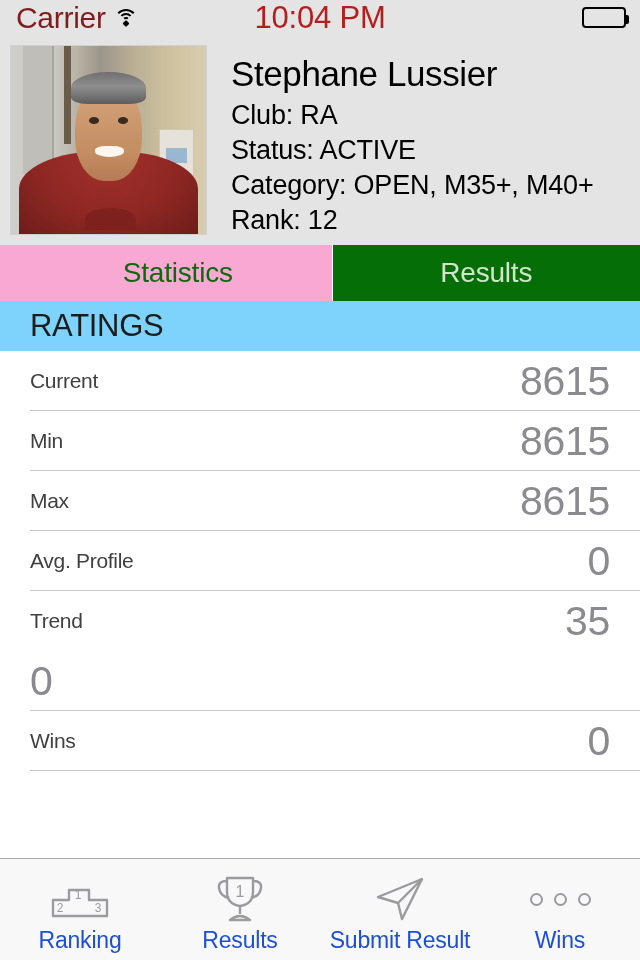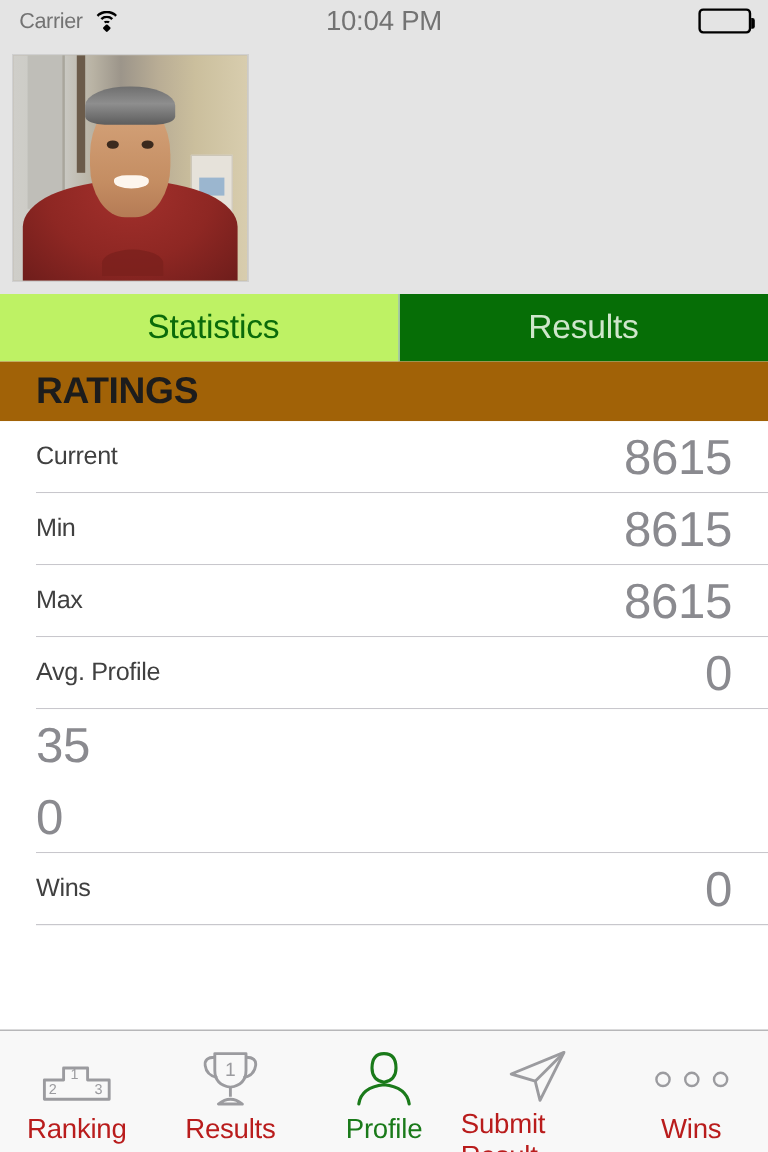--- a/index.html
+++ b/index.html
@@ -12,34 +12,34 @@
   }
 
   
   .statusbar{
     height:35px; width:640px;
     background:#e4e4e4;
     display:flex; align-items:center;
     position:relative;
   }
   .sb-left{ display:flex; align-items:center; gap:8px; padding-left:16px; }
-  .sb-carrier{ font-size:18px; color:#737373; letter-spacing:-0.3px; }
+  .sb-carrier{ font-size:30px; color:#7f1d1d; letter-spacing:-0.3px; }
   .wifi{ width:24px; height:18px; position:relative; }
   .wifi i{ display:block; position:absolute; left:50%; transform:translateX(-50%);
            border:2.4px solid #000; border-bottom-color:transparent;
            border-left-color:transparent; border-right-color:transparent;
            border-radius:50%; }
   .wifi i:nth-child(1){ width:24px; height:24px; top:0px; }
   .wifi i:nth-child(2){ width:15px; height:15px; top:4px; }
   .wifi i:nth-child(3){ width:7px;  height:7px;  top:8px; }
   .wifi b{ position:absolute; left:50%; top:12px; transform:translateX(-50%) rotate(45deg);
            width:5px; height:5px; background:#000; border-radius:1px; }
   .sb-time{
     position:absolute; left:0; right:0; text-align:center;
-    font-size:23px; color:#737373; font-weight:400; letter-spacing:-0.2px;
+    font-size:31px; color:#b91c1c; font-weight:400; letter-spacing:-0.2px;
   }
   .sb-right{ margin-left:auto; padding-right:14px; display:flex; align-items:center; }
   .battery{ width:44px; height:21px; border:2px solid #000; border-radius:4px;
             padding:2px; position:relative; }
   .battery .lvl{ height:100%; width:100%; background:#000; border-radius:1px; }
   .battery:after{ content:""; position:absolute; right:-5px; top:6px;
                   width:3px; height:9px; background:#000; border-radius:0 2px 2px 0; }
 
   
   .profile{
@@ -91,29 +91,29 @@
 
   
   .segmented{ display:flex; height:56px; background:#066e06; }
   .seg{
     flex:1 1 0; display:flex; align-items:center; justify-content:center;
     font-size:28px; letter-spacing:-0.2px;
     background:#066e06; color:#cfe6cb;
     border-left:1px solid #ffffff;
   }
   .seg:first-child{ border-left:none; }
-  .seg.active{ background:#bef264; color:#0a6b0a;padding-left:24px; }
+  .seg.active{ background:#f9a8d4; color:#0a6b0a;padding-left:24px; }
 
   
   .tablewrap{ height:505px; overflow:hidden; background:#fff; }
   .sect-header{
-    height:50px; background:#a16207;
+    height:50px; background:#7dd3fc;
     display:flex; align-items:center;
     padding:0 0 0 30px;
-    font-size:31px; font-weight:bold; color:#1c1c1c; letter-spacing:-0.3px;
+    font-size:31px; font-weight:normal; color:#1c1c1c; letter-spacing:-0.3px;
   }
   .row{
     height:60px; background:#fff;
     display:flex; align-items:center; justify-content:space-between;
     padding:0 30px 0 30px;
     position:relative;
   }
   .row:after{
     content:""; position:absolute; left:30px; right:0; bottom:0;
     height:1px; background:#c8c7cc;
@@ -127,21 +127,21 @@
     position:absolute; left:0; bottom:0; width:640px; height:102px;
     background:#f8f8f8; border-top:1px solid #a7a7aa;
     display:flex; align-items:flex-start;
   }
   .tab{
     flex:1 1 0; height:100%;
     display:flex; flex-direction:column; align-items:center;
     padding-top:14px;
   }
   .tab-ico{ height:52px; display:flex; align-items:center; justify-content:center; }
-  .tab-lbl{ font-size:23px; color:#b91c1c; letter-spacing:-0.2px; margin-top:2px; }
+  .tab-lbl{ font-size:23px; color:#1d4ed8; letter-spacing:-0.2px; margin-top:2px; }
   .tab.active .tab-lbl{ color:#1a7a1a; }
   .dots{ display:flex; gap:11px; align-items:center; }
   .dots span{ width:13px; height:13px; border:2px solid #9b9b9f; border-radius:50%; display:block; }
 </style>
 </head>
 <body>
 
 <div class="statusbar">
   <div class="sb-left">
     <span class="sb-carrier">Carrier</span>
@@ -166,20 +166,27 @@
     <span class="ph-poster"></span>
     <span class="ph-body"></span>
     <span class="ph-logo"></span>
     <span class="ph-neck"></span>
     <span class="ph-head"></span>
     <span class="ph-band"></span>
     <span class="ph-eye l"></span>
     <span class="ph-eye r"></span>
     <span class="ph-mouth"></span>
   </div>
+  <div class="pinfo">
+    <div class="pname">Stephane Lussier</div>
+    <div class="pline">Club: RA</div>
+    <div class="pline">Status: ACTIVE</div>
+    <div class="pline">Category: OPEN, M35+, M40+</div>
+    <div class="pline">Rank: 12</div>
+  </div>
 </div>
 
 <div class="segmented">
   <div class="seg active">Statistics</div>
   <div class="seg">Results</div>
 </div>
 
 <div class="tablewrap">
 
   <div class="sect-header">RATINGS</div>
@@ -194,20 +201,21 @@
   </div>
   <div class="row">
     <span class="row-label">Max</span>
     <span class="row-value">8615</span>
   </div>
   <div class="row">
     <span class="row-label">Avg. Profile</span>
     <span class="row-value">0</span>
   </div>
   <div class="row nosep">
+    <span class="row-label">Trend</span>
     <span class="row-value">35</span>
   </div>
 
 
   <div class="row">
     <span class="row-value">0</span>
   </div>
   <div class="row">
     <span class="row-label">Wins</span>
     <span class="row-value">0</span>
@@ -236,29 +244,20 @@
         <path d="M13 7 Q4 7 5 14 Q6 22 15 24" fill="none" stroke="#9b9b9f" stroke-width="2.4"></path>
         <path d="M39 7 Q48 7 47 14 Q46 22 37 24" fill="none" stroke="#9b9b9f" stroke-width="2.4"></path>
         <path d="M26 32 V40" fill="none" stroke="#9b9b9f" stroke-width="2.4"></path>
         <path d="M16 46 Q26 38 36 46 Z" fill="none" stroke="#9b9b9f" stroke-width="2.4" stroke-linejoin="round"></path>
         <text x="26" y="23" font-size="16" fill="#9b9b9f" font-family="Liberation Sans, sans-serif" text-anchor="middle">1</text>
       </svg>
     </div>
     <span class="tab-lbl">Results</span>
   </div>
 
-  <div class="tab active">
-    <div class="tab-ico">
-      <svg width="50" height="50" viewBox="0 0 50 50">
-        <path d="M25 4 Q35 4 35 16 Q35 26 25 28 Q15 26 15 16 Q15 4 25 4 Z" fill="none" stroke="#1a7a1a" stroke-width="2.6"></path>
-        <path d="M4 46 Q6 32 25 30 Q44 32 46 46" fill="none" stroke="#1a7a1a" stroke-width="2.6" stroke-linecap="round"></path>
-      </svg>
-    </div>
-    <span class="tab-lbl">Profile</span>
-  </div>
 
   <div class="tab">
     <div class="tab-ico">
       <svg width="52" height="48" viewBox="0 0 52 48">
         <path d="M48 4 L4 22 L24 28 L28 44 Z" fill="none" stroke="#9b9b9f" stroke-width="2.4" stroke-linejoin="round"></path>
         <path d="M48 4 L24 28" fill="none" stroke="#9b9b9f" stroke-width="2.4"></path>
       </svg>
     </div>
     <span class="tab-lbl">Submit Result</span>
   </div>

